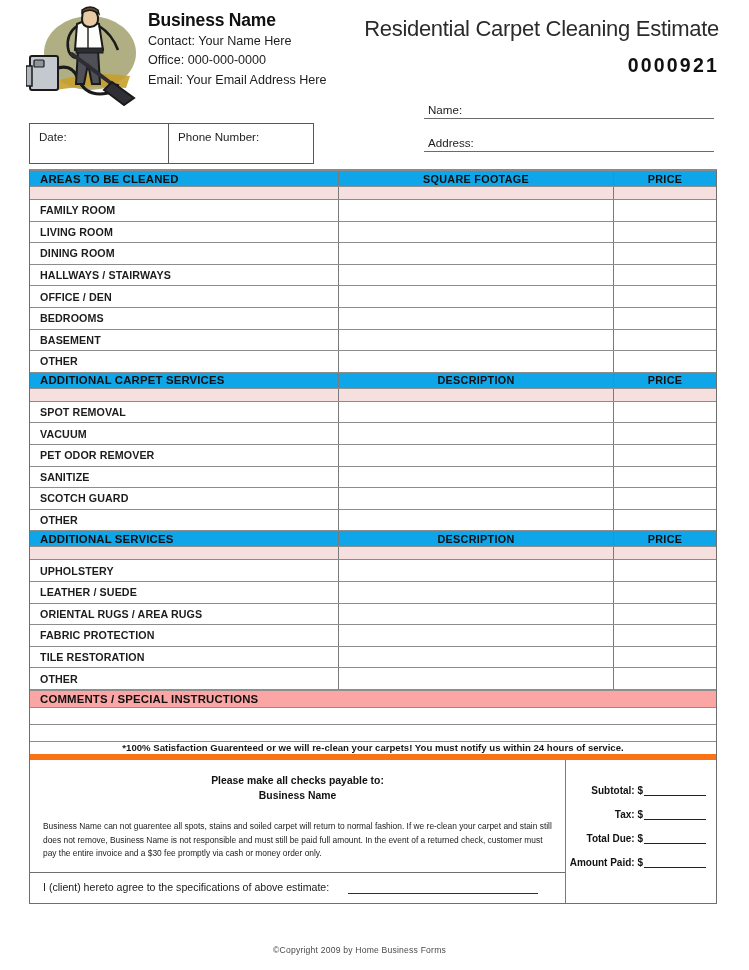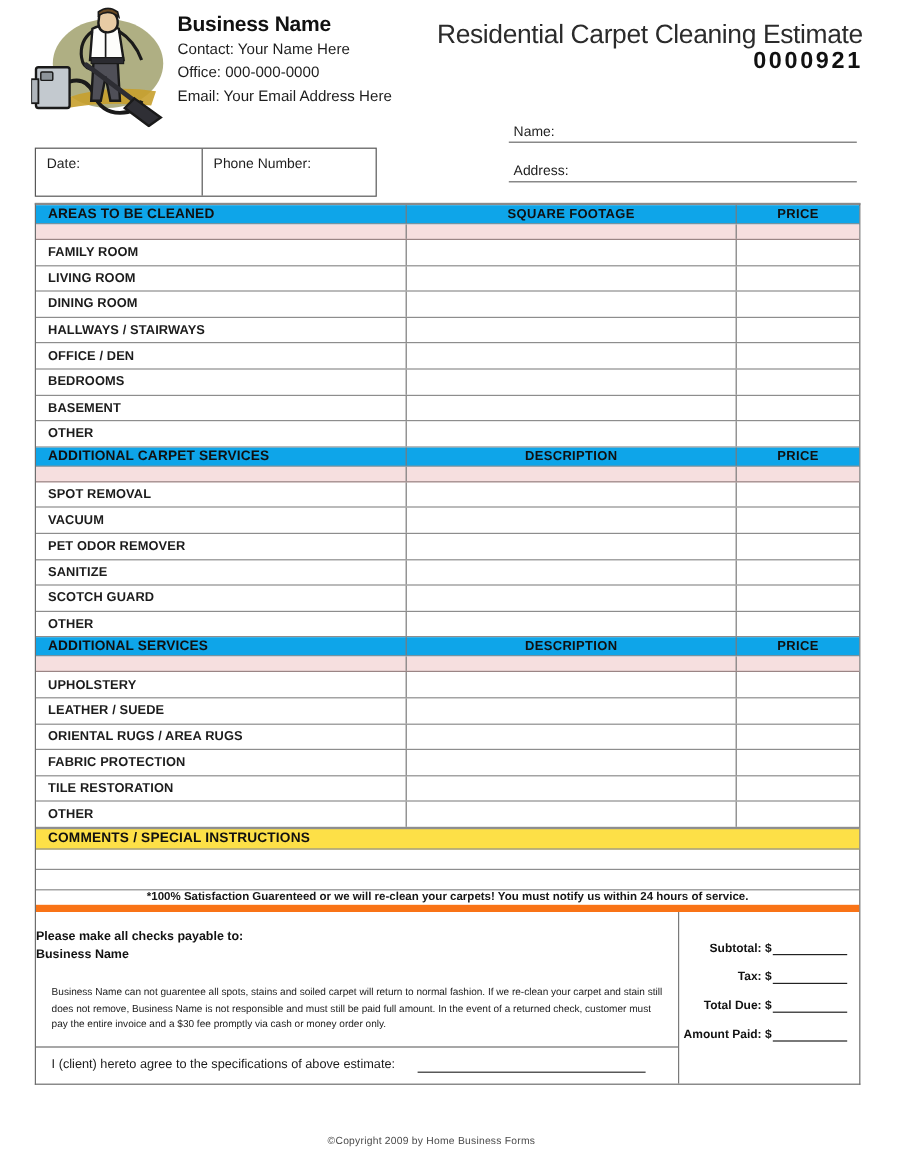--- a/index.html
+++ b/index.html
@@ -17,21 +17,21 @@
   .logo-wrap{position:absolute;left:26px;top:6px;width:122px;height:100px;}
   .logo-wrap svg{display:block;}
 
   .biz-block{position:absolute;left:148px;top:10px;width:240px;}
   .biz-name{font-size:17.5px;font-weight:bold;letter-spacing:-0.2px;line-height:1.25;color:#111;}
   .biz-line{font-size:12.6px;color:#1d1d1d;line-height:1.55;white-space:nowrap;}
   .biz-line .lbl{}
 
   .title-block{position:absolute;right:30px;top:18px;text-align:right;width:430px;}
   .form-title{font-size:22px;color:#2b2b2b;letter-spacing:-0.3px;line-height:1;white-space:nowrap;}
-  .form-number{font-size:19.5px;font-weight:bold;letter-spacing:2.2px;color:#111;}
+  .form-number{font-size:19.5px;font-weight:bold;letter-spacing:2.2px;margin-top:14px;color:#111;}
 
   
   .na-block{position:absolute;left:424px;top:96px;width:290px;}
   .na-row{position:relative;height:22px;border-bottom:1px solid #6b6b6b;}
   .na-row .na-lbl{position:absolute;left:4px;bottom:2px;font-size:11.6px;color:#1d1d1d;}
   .na-row.blank{border-bottom:1px solid #6b6b6b;height:22px;}
 
   
   .dp-box{position:absolute;left:29px;top:123px;width:283px;height:39px;border:1px solid #585858;display:flex;background:#fff;}
   .dp-cell{position:relative;height:100%;}
@@ -58,30 +58,30 @@
 
   .spacer-row{background:#f6dfdf;height:13px;border-bottom:1px solid #9a8585;}
   .spacer-row .c1,.spacer-row .c2,.spacer-row .c3{height:100%;}
 
   .item-row{height:21.6px;border-bottom:1px solid #8d8d8d;font-weight:bold;}
   .item-row:last-child{border-bottom:none;}
   .item-row .c1{display:flex;align-items:center;padding-left:10px;font-size:10.7px;color:#1c1c1c;letter-spacing:0.1px;}
   .item-row .c2,.item-row .c3{height:100%;}
 
   
-  .comments-head{background:#fde047;height:18px;border-top:1px solid #8f8f8f;border-bottom:1px solid #8f8f8f;display:flex;align-items:center;padding-left:10px;font-size:11.4px;font-weight:bold;color:#101010;letter-spacing:0.15px;box-sizing:border-box;}
+  .comments-head{background:#fca5a5;height:18px;border-top:1px solid #8f8f8f;border-bottom:1px solid #8f8f8f;display:flex;align-items:center;padding-left:10px;font-size:11.4px;font-weight:bold;color:#101010;letter-spacing:0.15px;box-sizing:border-box;}
   .comment-line{height:16px;border-bottom:1px solid #8d8d8d;}
   .guarantee{height:18px;border-bottom:6px solid #f97316;display:flex;align-items:center;justify-content:center;font-size:9.6px;font-weight:bold;color:#161616;box-sizing:border-box;}
 
   
   .foot{display:flex;width:100%;box-sizing:border-box;height:143px;}
   .foot-left{width:536px;box-sizing:border-box;position:relative;border-right:1px solid #7a7a7a;padding:0;}
   .foot-right{flex:1;box-sizing:border-box;position:relative;}
 
-  .payable{text-align:left;font-size:10.4px;font-weight:bold;line-height:1.45;margin-top:13px;color:#121212;}
+  .payable{text-align:center;font-size:10.4px;font-weight:bold;line-height:1.45;margin-top:13px;color:#121212;}
   .disclaimer{font-size:8.4px;line-height:1.62;color:#1b1b1b;margin:17px 13px 0 13px;text-align:left;}
   .agree-wrap{position:absolute;left:0;right:0;bottom:0;height:30px;border-top:1px solid #6e6e6e;}
   .agree-txt{position:absolute;left:13px;top:8px;font-size:10.6px;color:#1b1b1b;white-space:nowrap;}
   .agree-line{position:absolute;left:318px;top:20px;width:190px;border-bottom:1px solid #303030;}
 
   .tot-row{position:relative;height:24px;display:flex;align-items:flex-end;justify-content:flex-end;padding-right:10px;}
   .tot-lbl{font-size:10px;font-weight:bold;color:#121212;white-space:nowrap;}
   .tot-line{display:inline-block;width:62px;border-bottom:1px solid #222;height:11px;margin-left:1px;}
   .totals{padding-top:12px;}
 

